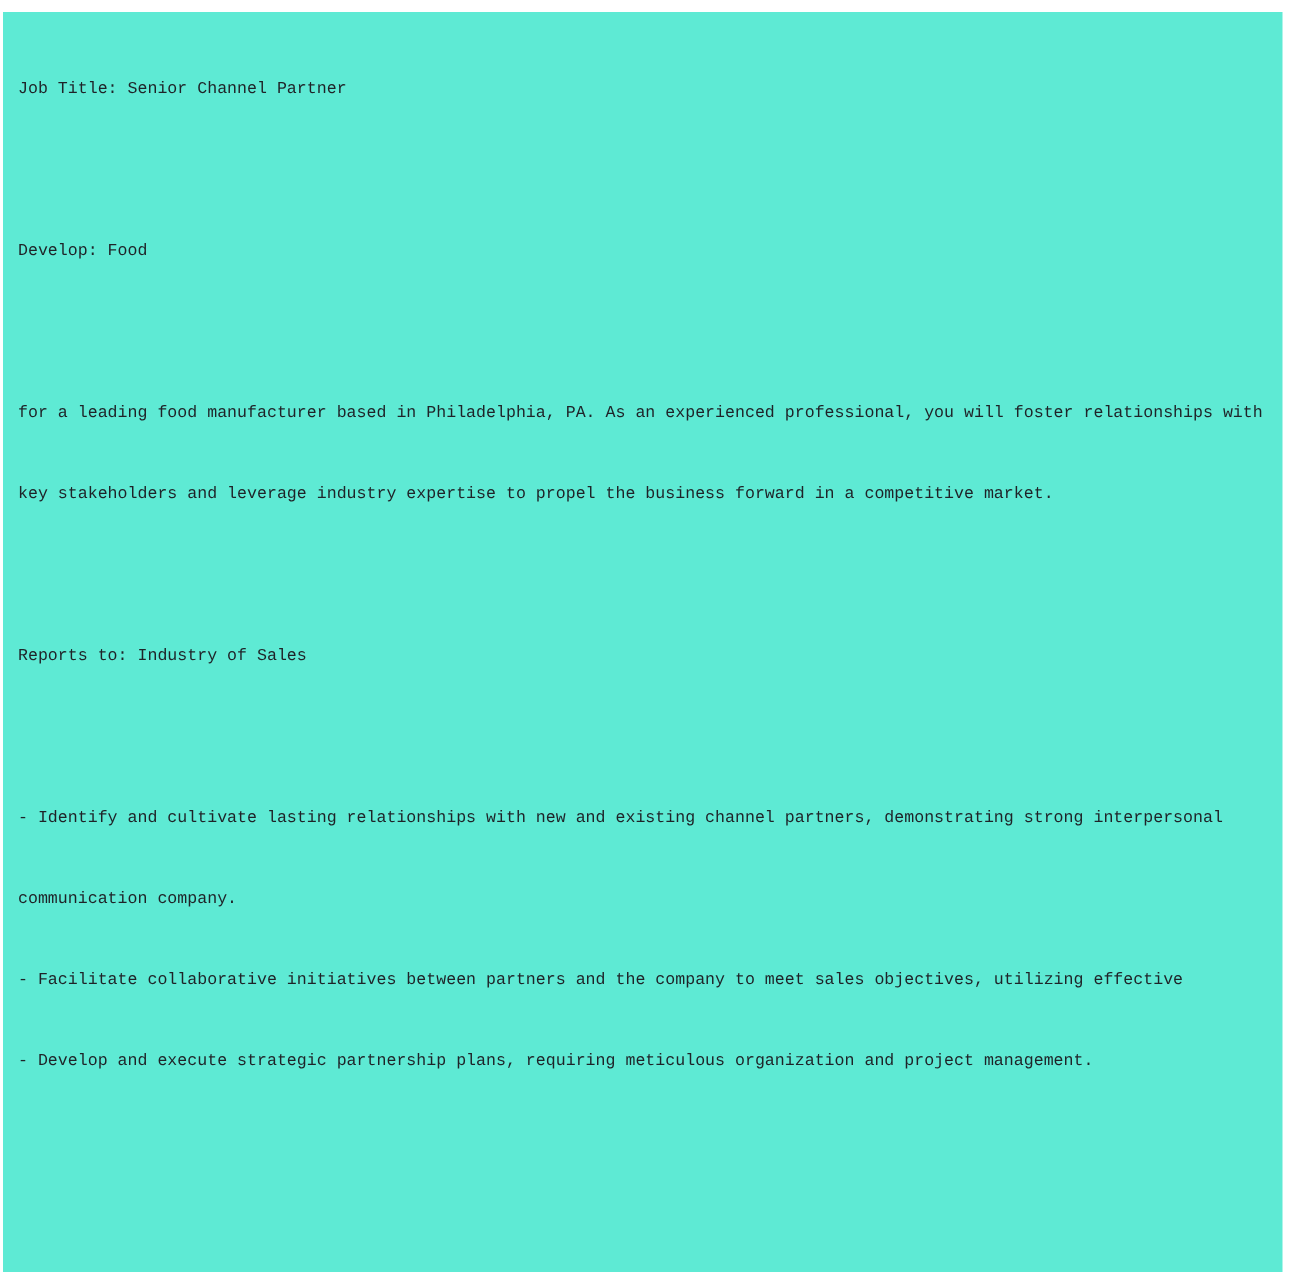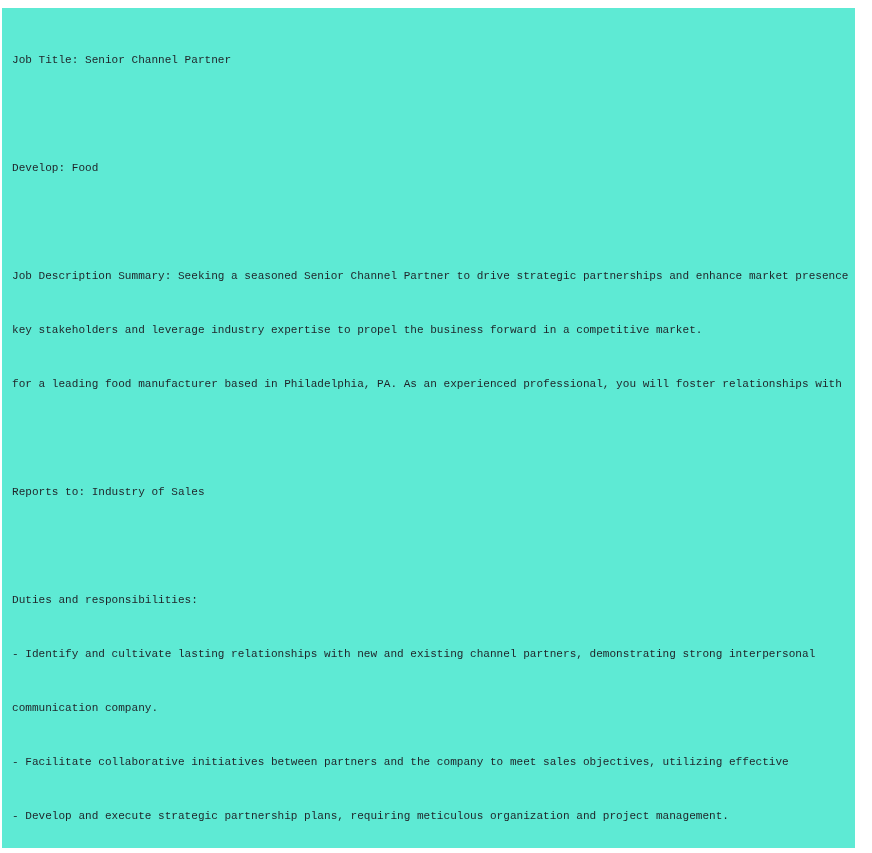--- a/index.html
+++ b/index.html
@@ -35,27 +35,25 @@
   </style>
 </head>
 <body>
 
 <div class="doc-box">
   <div class="doc-text">
     <span class="line">Job Title: Senior Channel Partner</span>
     <span class="line"></span>
     <span class="line">Develop: Food</span>
     <span class="line"></span>
-    <span class="line">Job Description Summary: Seeking a seasoned Senior Channel Partner to drive strategic partnerships and enhance market presence</span>
+    <span class="line">for a leading food manufacturer based in Philadelphia, PA. As an experienced professional, you will foster relationships with</span>
     <span class="line">key stakeholders and leverage industry expertise to propel the business forward in a competitive market.</span>
-    <span class="line">for a leading food manufacturer based in Philadelphia, PA. As an experienced professional, you will foster relationships with</span>
     <span class="line"></span>
     <span class="line">Reports to: Industry of Sales</span>
     <span class="line"></span>
-    <span class="line">Duties and responsibilities:</span>
     <span class="line">- Identify and cultivate lasting relationships with new and existing channel partners, demonstrating strong interpersonal</span>
     <span class="line">communication company.</span>
     <span class="line">- Facilitate collaborative initiatives between partners and the company to meet sales objectives, utilizing effective</span>
     <span class="line">- Develop and execute strategic partnership plans, requiring meticulous organization and project management.</span>
     
     
     
     
     
     

